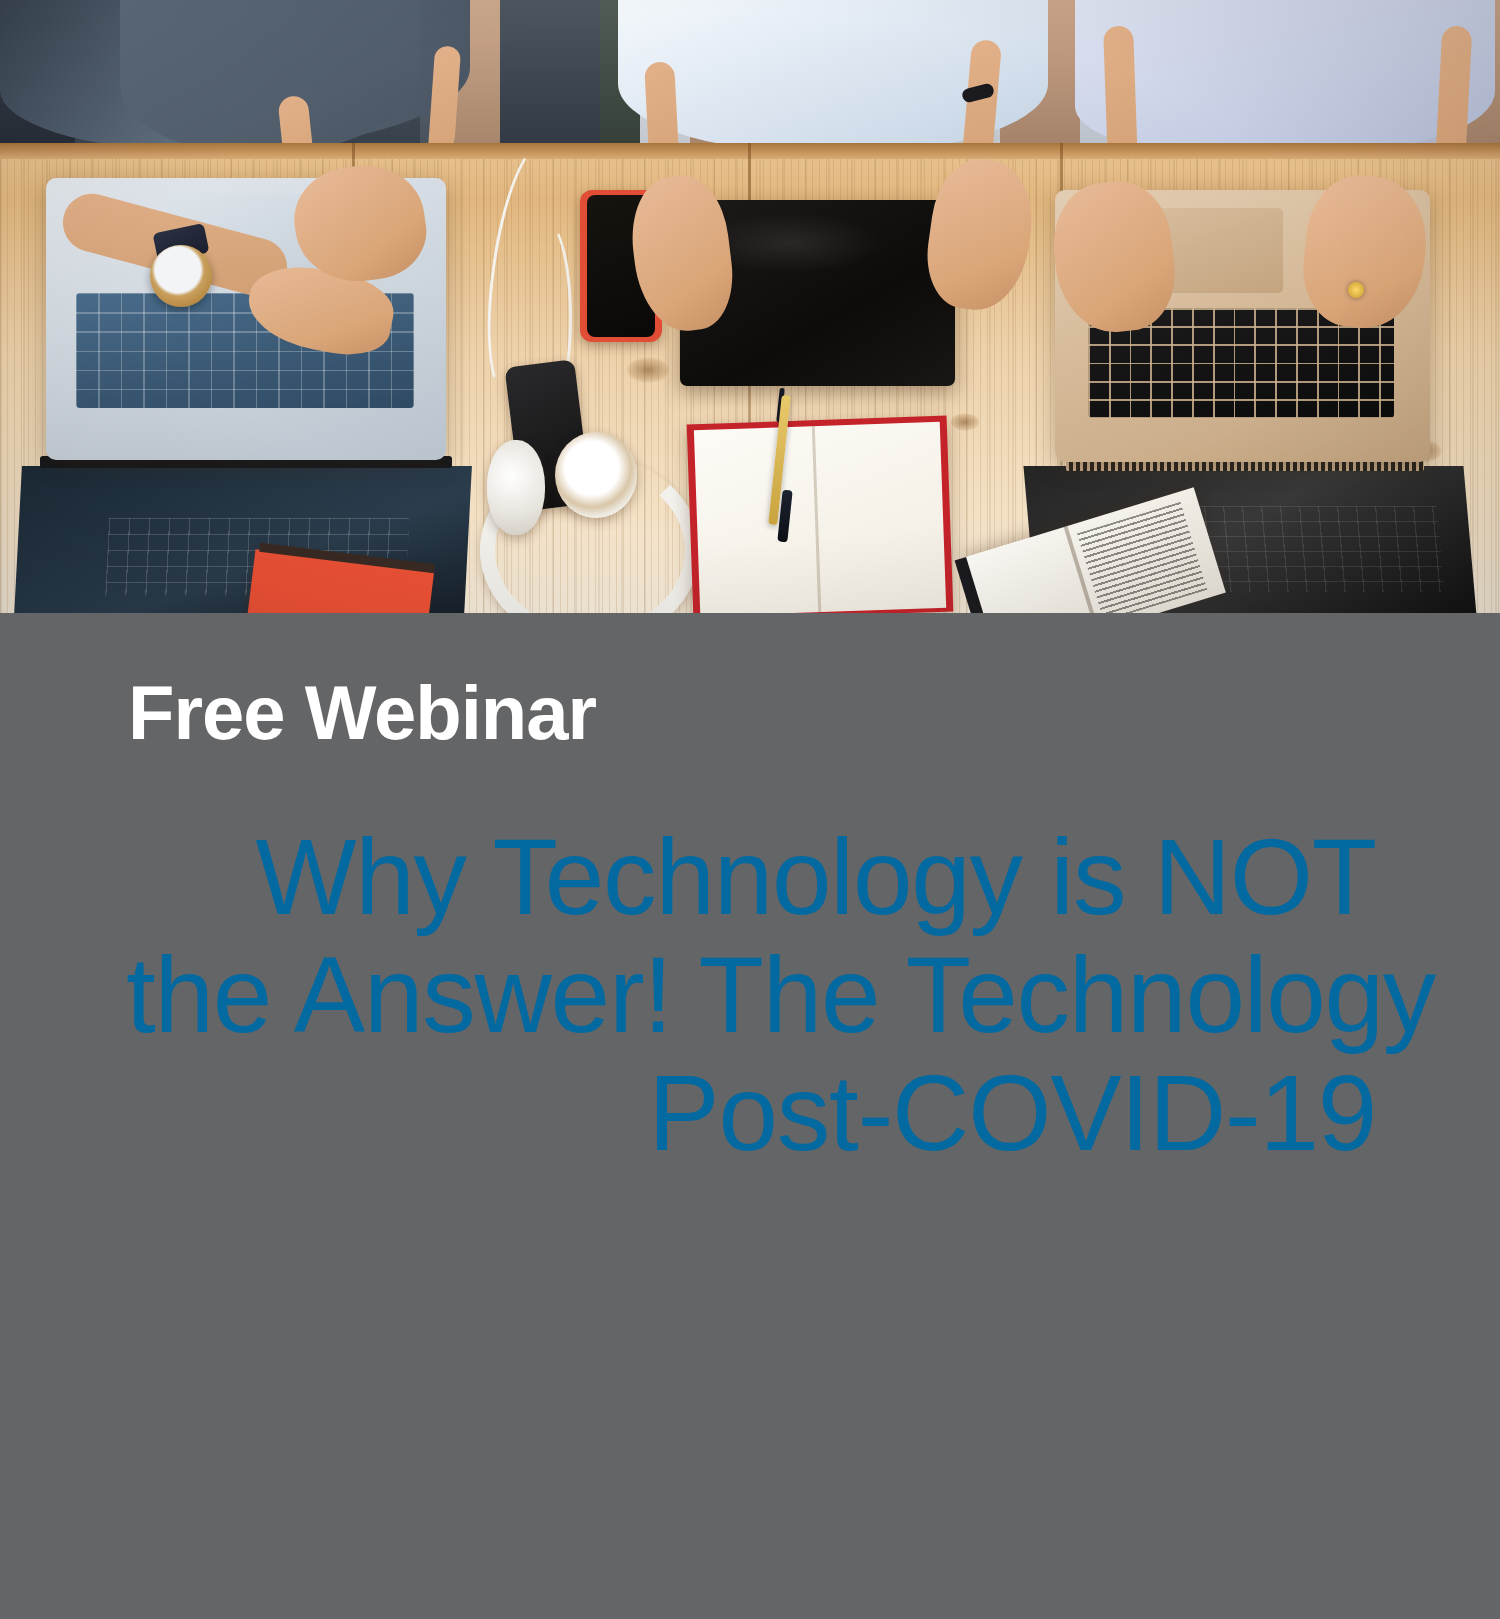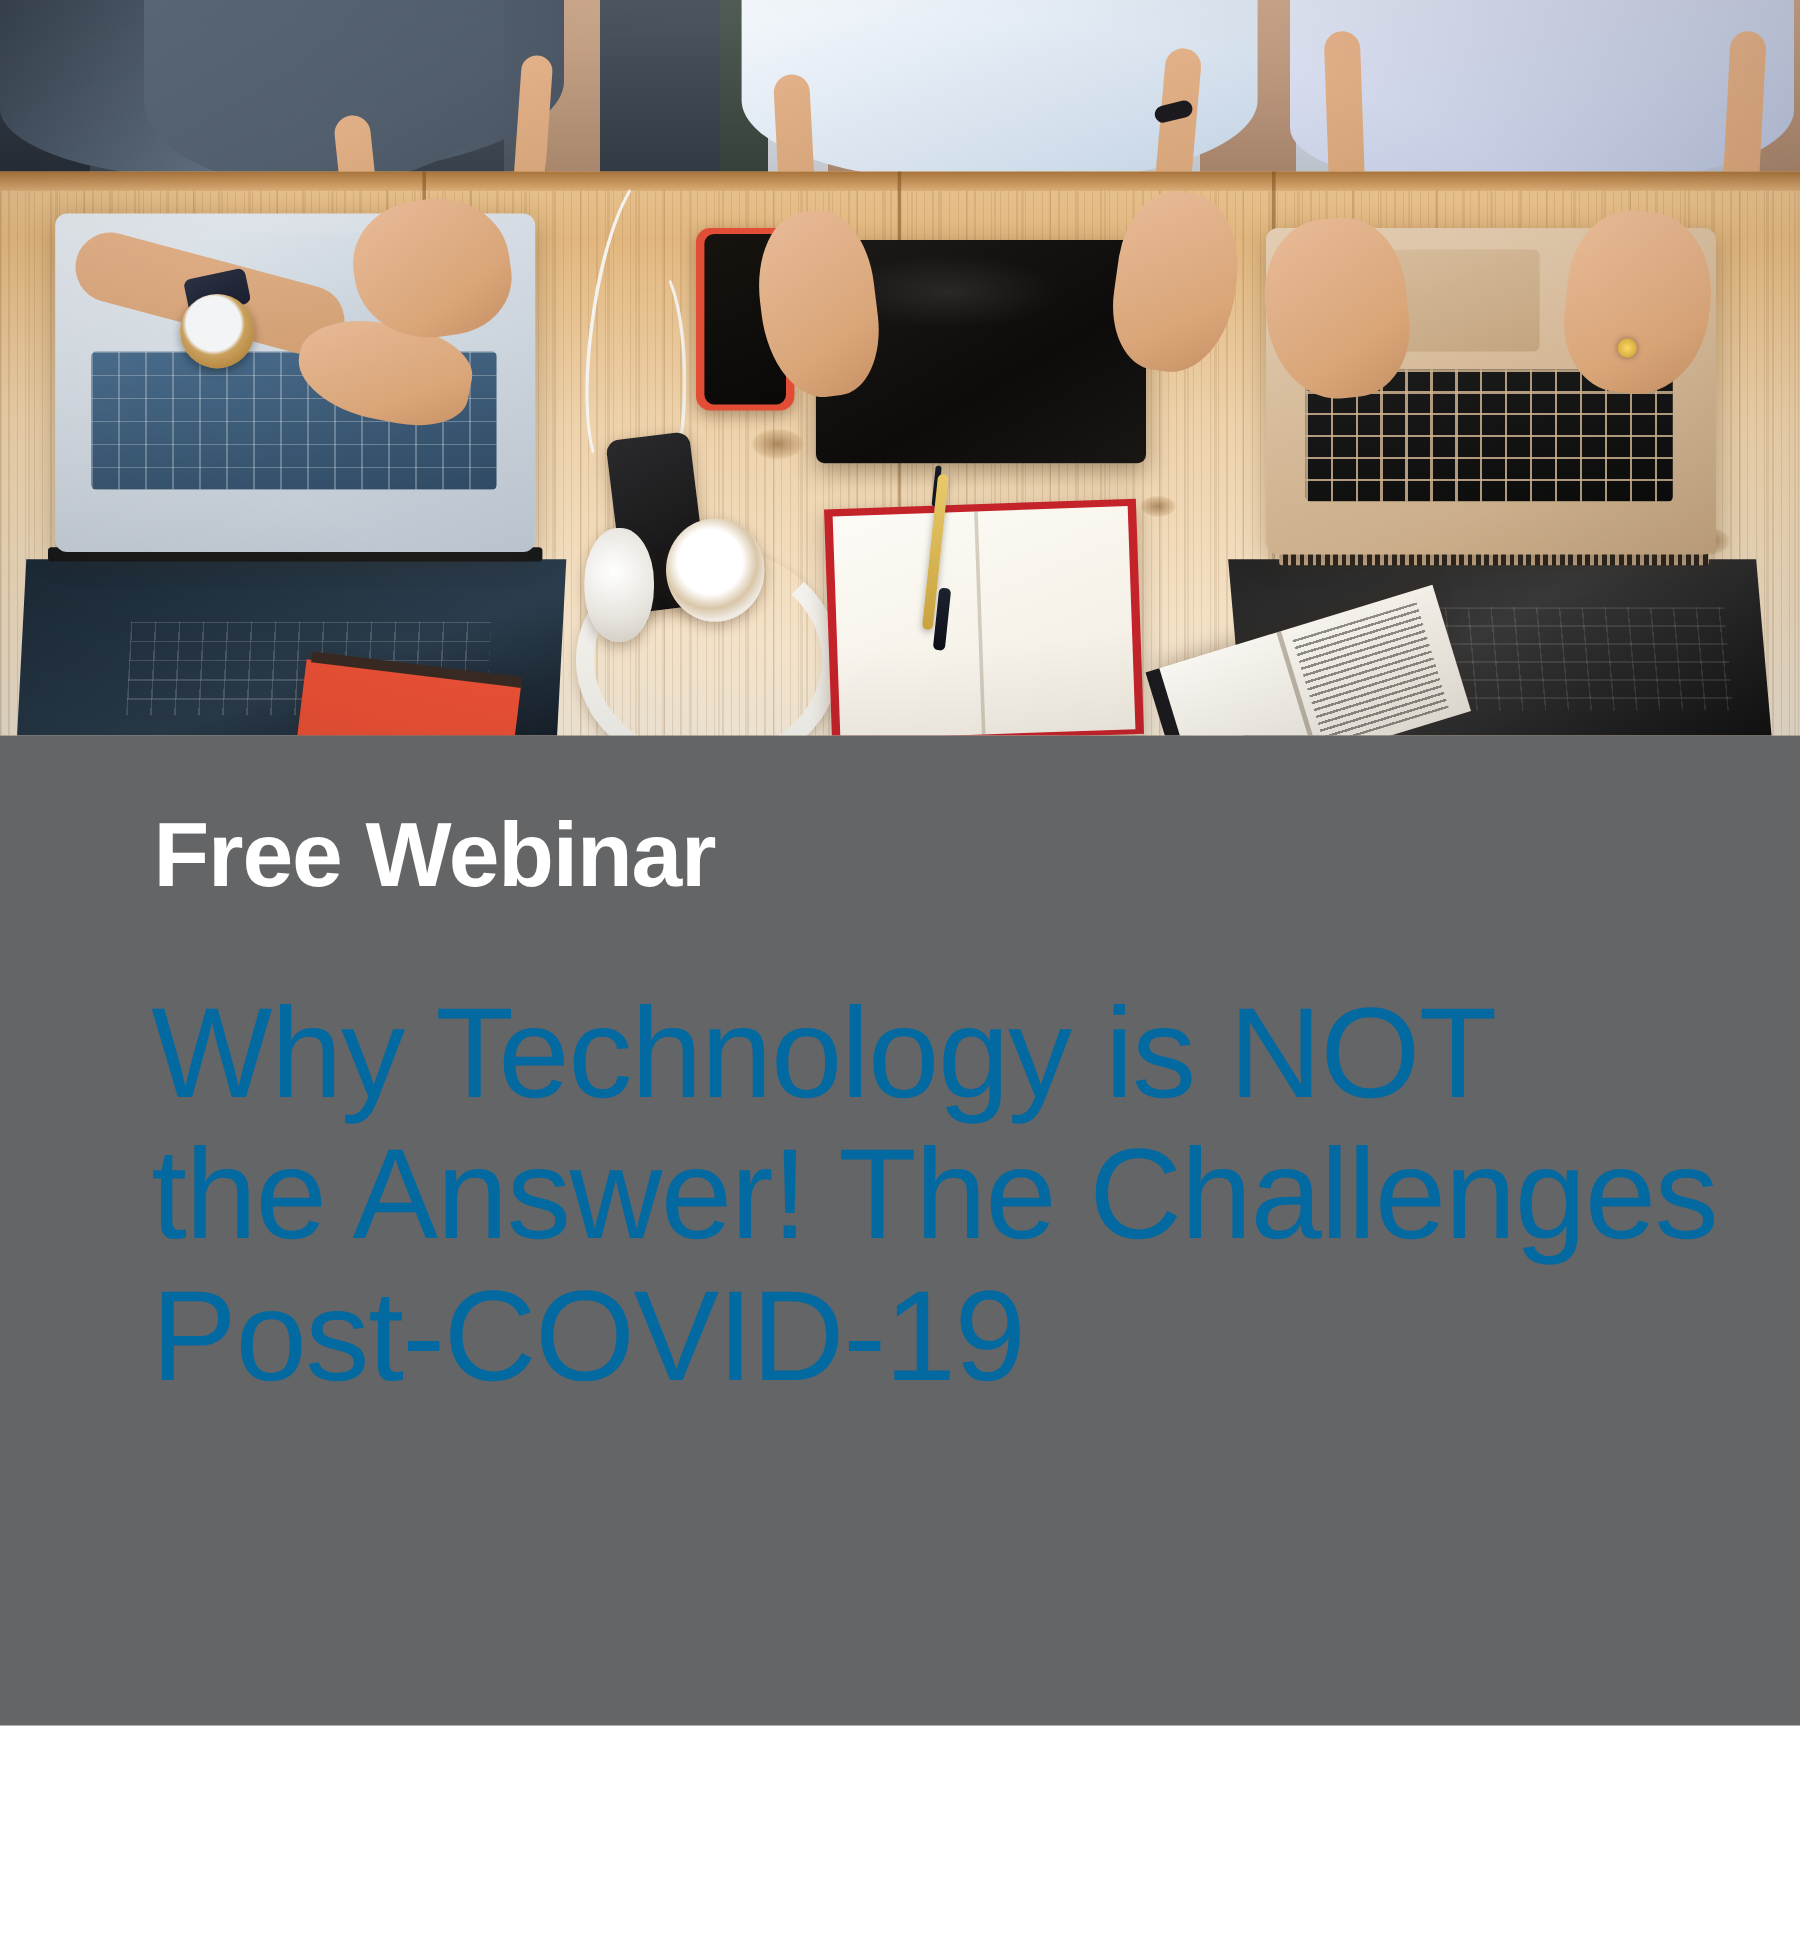--- a/index.html
+++ b/index.html
@@ -1,21 +1,21 @@
 <!DOCTYPE html>
 <html><head>
 <meta charset="utf-8">
 <style>
   html,body{margin:0;padding:0;background:#ffffff;}
   body{
     width:1500px;height:1619px;overflow:hidden;
     font-family:"Liberation Sans","DejaVu Sans",sans-serif;
     -webkit-font-smoothing:antialiased;
   }
-  .card{position:relative;width:1500px;height:1438px;overflow:hidden;}
+  .card{position:relative;width:1500px;height:1619px;overflow:hidden;text-align:right;}
 
   
   .photo{
     position:absolute;left:0;top:0;width:1500px;height:613px;
     overflow:hidden;background:#c8a56e;
   }
   
   .backdrop{
     position:absolute;left:0;top:0;width:1500px;height:160px;
     background:
@@ -293,17 +293,17 @@
 
     <div class="vignette"></div>
   </div>
 
   <div class="panel" style="background: rgb(100, 101, 103);"></div>
 
   <div class="eyebrow" style="color: rgb(255, 255, 255);">Free Webinar</div>
 
   <div class="headline" style="color: #0369a1;">
     <span class="ln">Why Technology is NOT</span>
-    <span class="ln">the Answer! The Challenges</span>
+    <span class="ln">the Answer! The Technology</span>
     <span class="ln">Post-COVID-19</span>
   </div>
 
 </div>
 
 </body></html>

